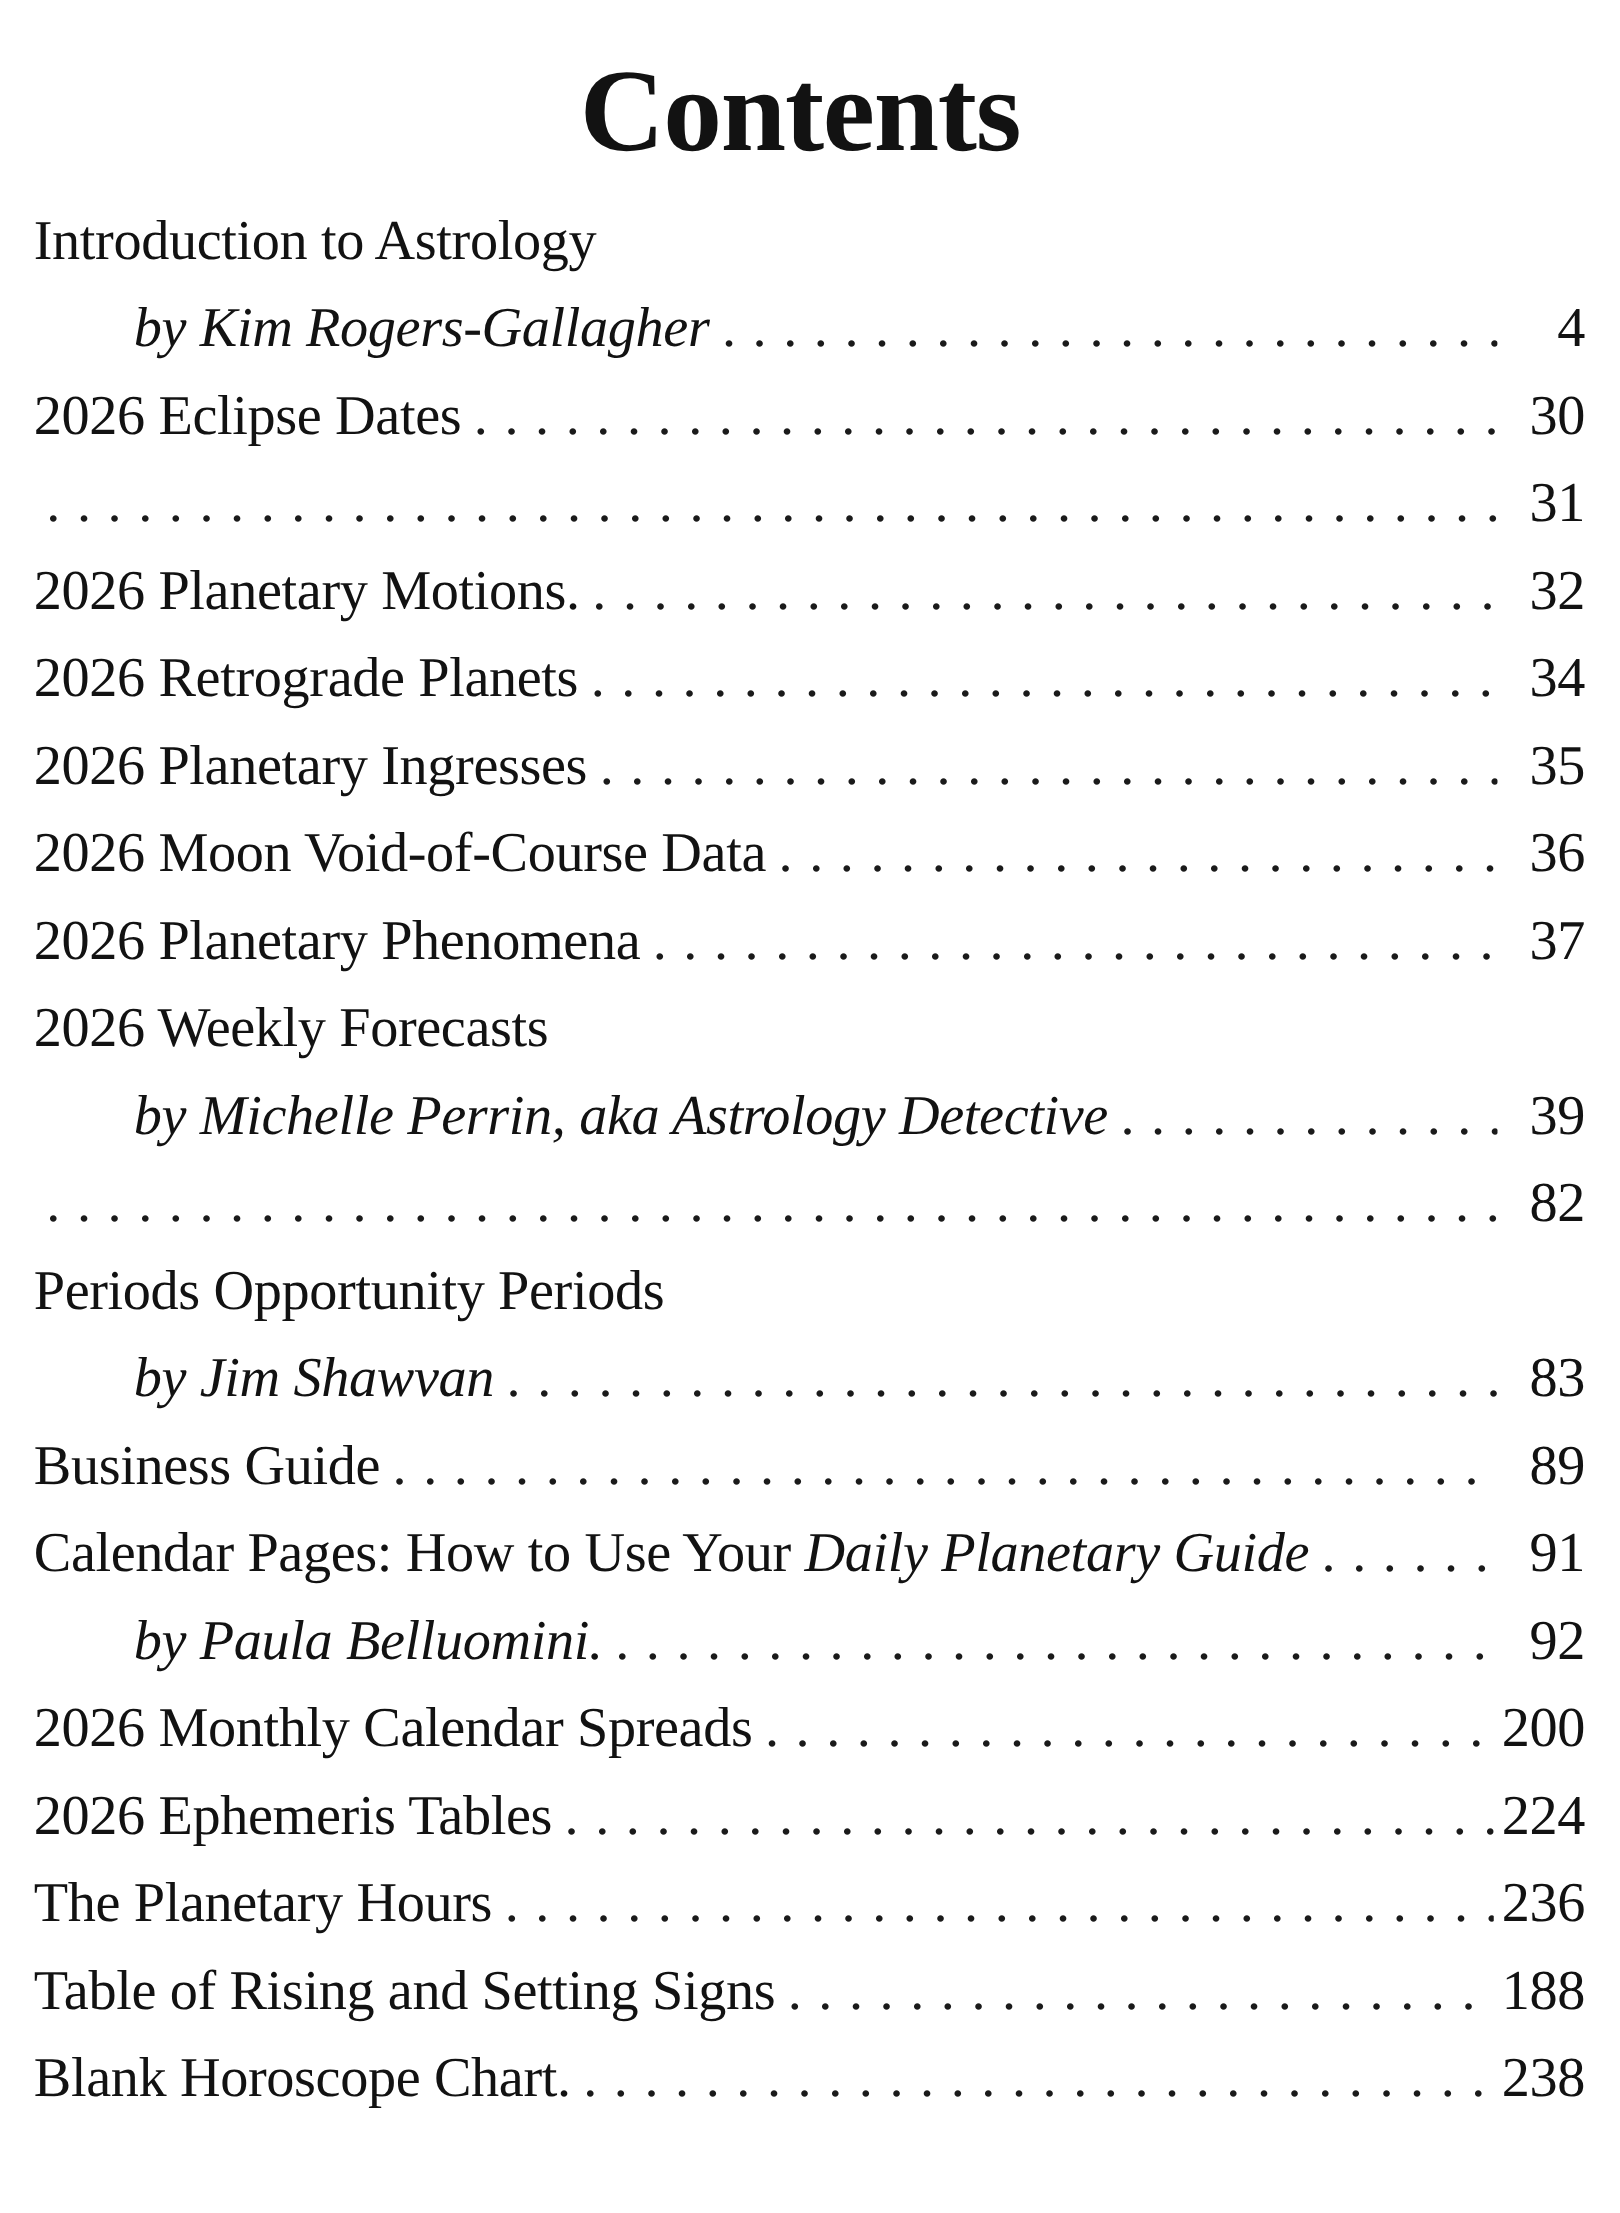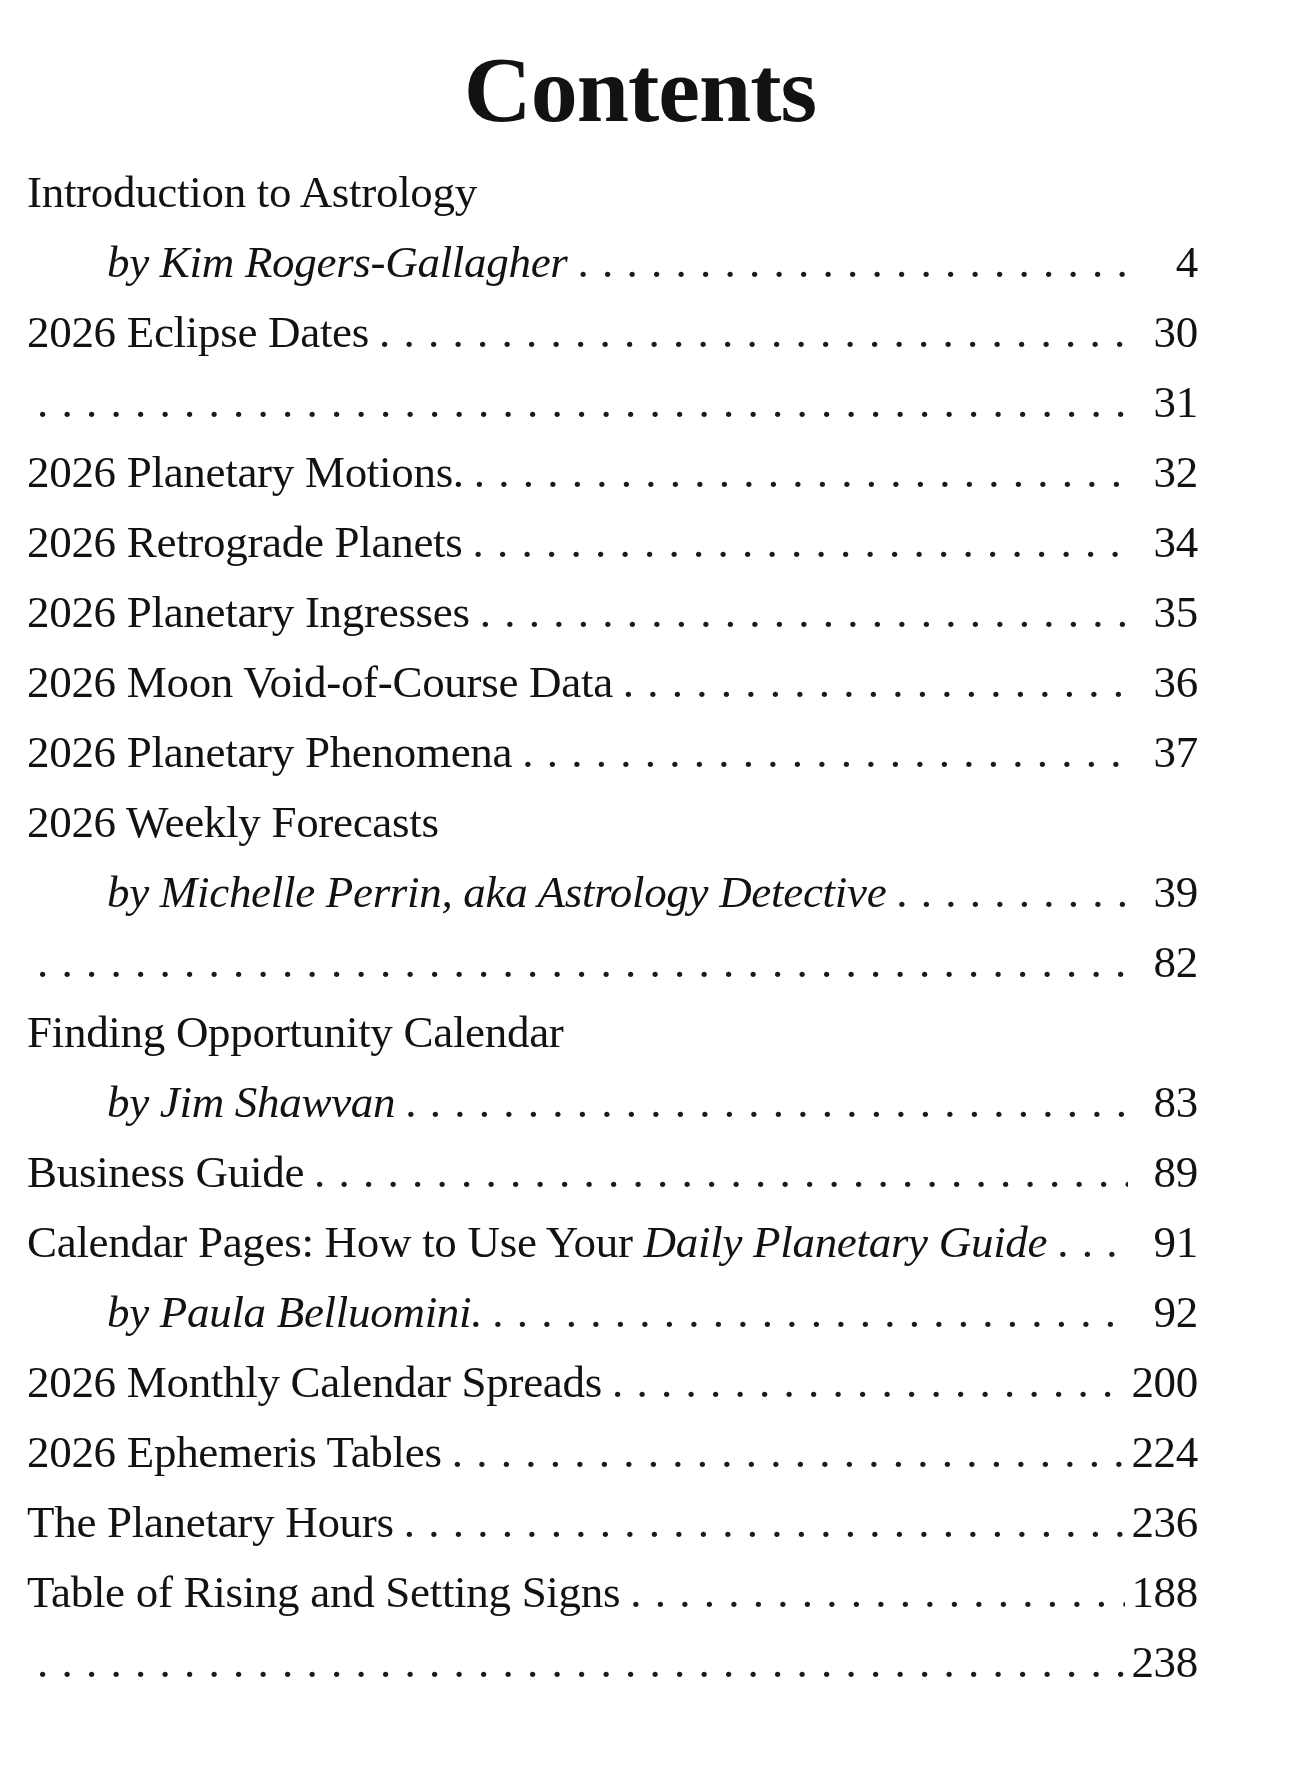--- a/index.html
+++ b/index.html
@@ -22,21 +22,21 @@
     text-align: center;
     font-weight: bold;
     font-size: 94px;
     line-height: 1;
     margin: 42px 16px 0 0;
     letter-spacing: -1px;
   }
   .toc {
     margin-top: 21px;
     padding-left: 27px;
-    padding-right: 98px;
+    padding-right: 28px;
     font-size: 45px;
     letter-spacing: -0.3px;
   }
   .line {
     display: flex;
     align-items: baseline;
     height: 70px;
     line-height: 70px;
     white-space: nowrap;
   }
@@ -140,21 +140,21 @@
         </div>
       </div>
       <div class="entry">
         <div class="line">
           <span class="leader">. . . . . . . . . . . . . . . . . . . . . . . . . . . . . . . . . . . . . . . . . . . . . . . . . . . . . . . . . . . . . . . . . . . . . . </span>
           <span class="page-num">82</span>
         </div>
       </div>
       <div class="entry">
         <div class="line">
-          <span class="entry-text"><span>Finding Opportunity Calendar</span></span>
+          <span class="entry-text"><span>Periods Opportunity Periods</span></span>
         </div>
         <div class="line sub">
           <span class="entry-text italic">by Jim Shawvan</span>
           <span class="leader">. . . . . . . . . . . . . . . . . . . . . . . . . . . . . . . . . . . . . . . . . . . . . . . . . . . . . . . . . . . . . . . . . . . . . . </span>
           <span class="page-num">83</span>
         </div>
       </div>
       <div class="entry">
         <div class="line">
           <span class="entry-text"><span>Business Guide</span></span>
@@ -199,18 +199,19 @@
       </div>
       <div class="entry">
         <div class="line">
           <span class="entry-text"><span>Table of Rising and Setting Signs</span></span>
           <span class="leader">. . . . . . . . . . . . . . . . . . . . . . . . . . . . . . . . . . . . . . . . . . . . . . . . . . . . . . . . . . . . . . . . . . . . . . </span>
           <span class="page-num">188</span>
         </div>
       </div>
       <div class="entry">
         <div class="line">
+          <span class="entry-text"><span>Blank Horoscope Chart.</span></span>
           <span class="leader">. . . . . . . . . . . . . . . . . . . . . . . . . . . . . . . . . . . . . . . . . . . . . . . . . . . . . . . . . . . . . . . . . . . . . . </span>
           <span class="page-num">238</span>
         </div>
       </div>
     </div>
 </div>
 
 </body></html>

